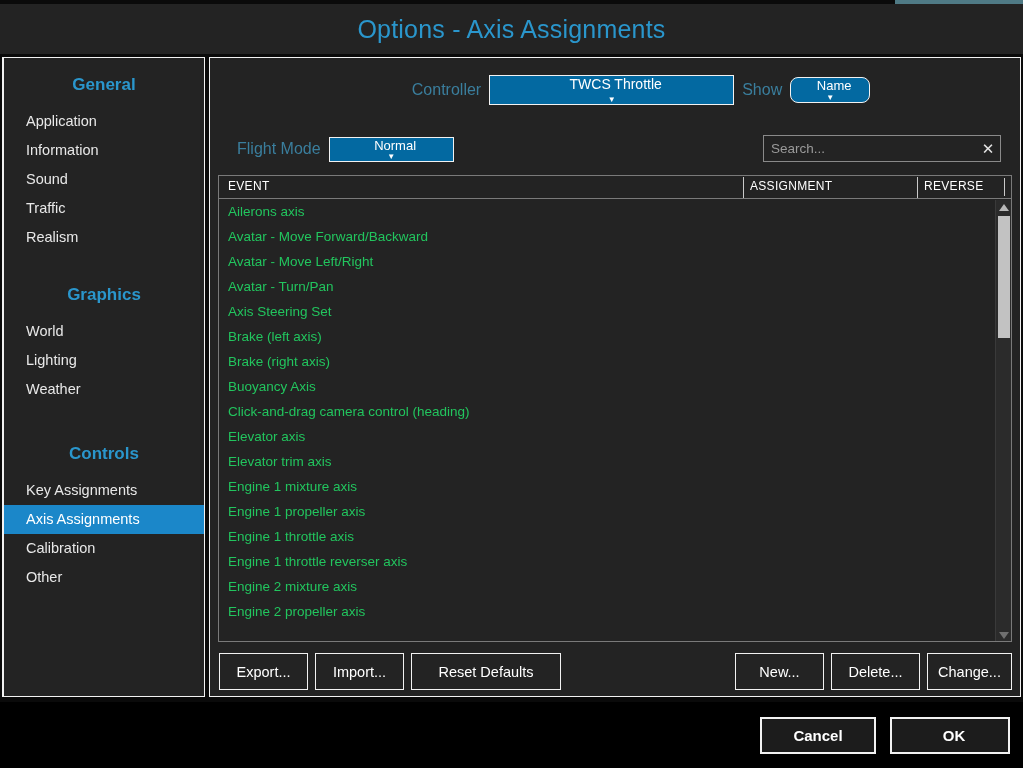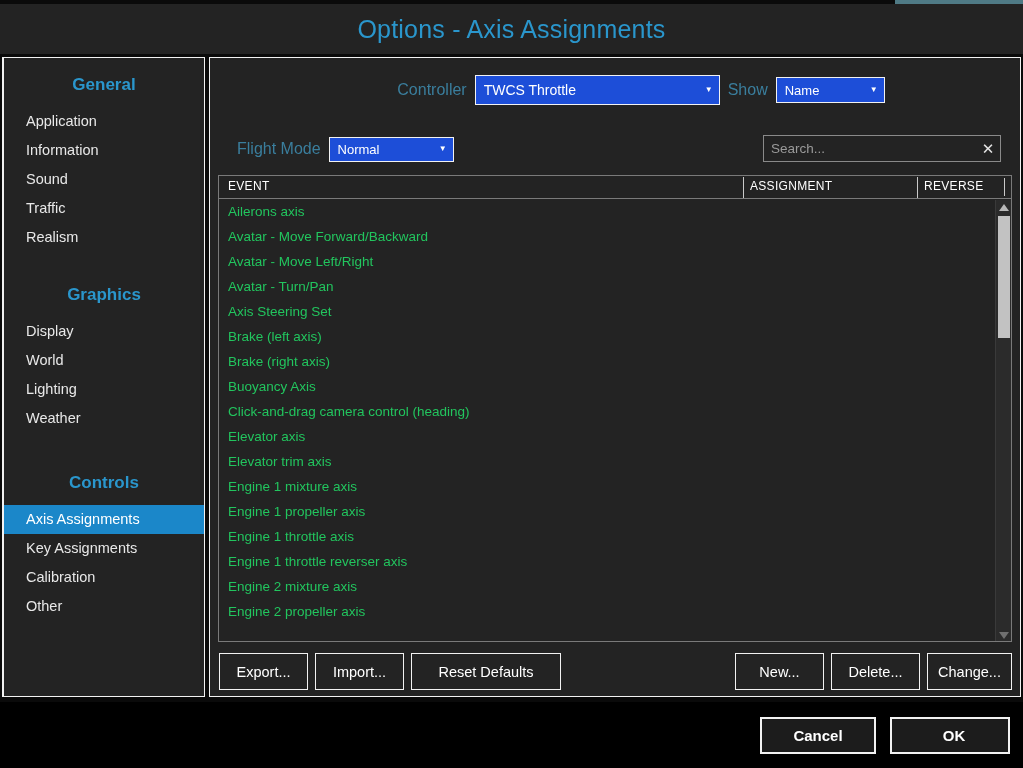--- a/index.html
+++ b/index.html
@@ -117,43 +117,44 @@
     justify-content: center;
     padding-left: 44px;
   }
   .lbl-blue {
     color: #3a7e9d;
     font-size: 16px;
     padding: 0 8px;
   }
   .dropdown {
     position: relative;
-    background: #1d4ed8;
+    background: #0369a1;
     border: 1px solid #f2f2f2;
     color: #ffffff;
     font-size: 14px;
     display: flex;
     align-items: center;
     cursor: default;
+    flex-direction: column;
   }
   .dropdown .dd-value {
     padding-left: 8px;
     flex: 1;
     white-space: nowrap;
     overflow: hidden;
   }
   .dropdown .dd-arrow {
     width: 20px;
     text-align: center;
     font-size: 8px;
     color: #ffffff;
     line-height: 1;
   }
   .dd-controller { width: 245px; height: 30px; }
-  .dd-show { width: 109px; height: 26px; font-size: 13px; }
+  .dd-show { width: 80px; height: 26px; font-size: 13px; border-radius: 8px; }
 
   
   .row-second {
     position: absolute;
     top: 76px;
     left: 0;
     width: 810px;
     height: 30px;
   }
   .flightmode-wrap {
@@ -363,30 +364,29 @@
         <div class="side-heading">General</div>
         <div class="side-item">Application</div>
         <div class="side-item">Information</div>
         <div class="side-item">Sound</div>
         <div class="side-item">Traffic</div>
         <div class="side-item">Realism</div>
       </div>
 
       <div class="side-group g-graphics">
         <div class="side-heading">Graphics</div>
-        <div class="side-item">Display</div>
         <div class="side-item">World</div>
         <div class="side-item">Lighting</div>
         <div class="side-item">Weather</div>
       </div>
 
       <div class="side-group g-controls">
         <div class="side-heading">Controls</div>
+        <div class="side-item">Key Assignments</div>
         <div class="side-item selected">Axis Assignments</div>
-        <div class="side-item">Key Assignments</div>
         <div class="side-item">Calibration</div>
         <div class="side-item">Other</div>
       </div>
 
     </div>
 
     <div class="main-panel">
 
       <div class="row-controller">
         <span class="lbl-blue">Controller</span>

